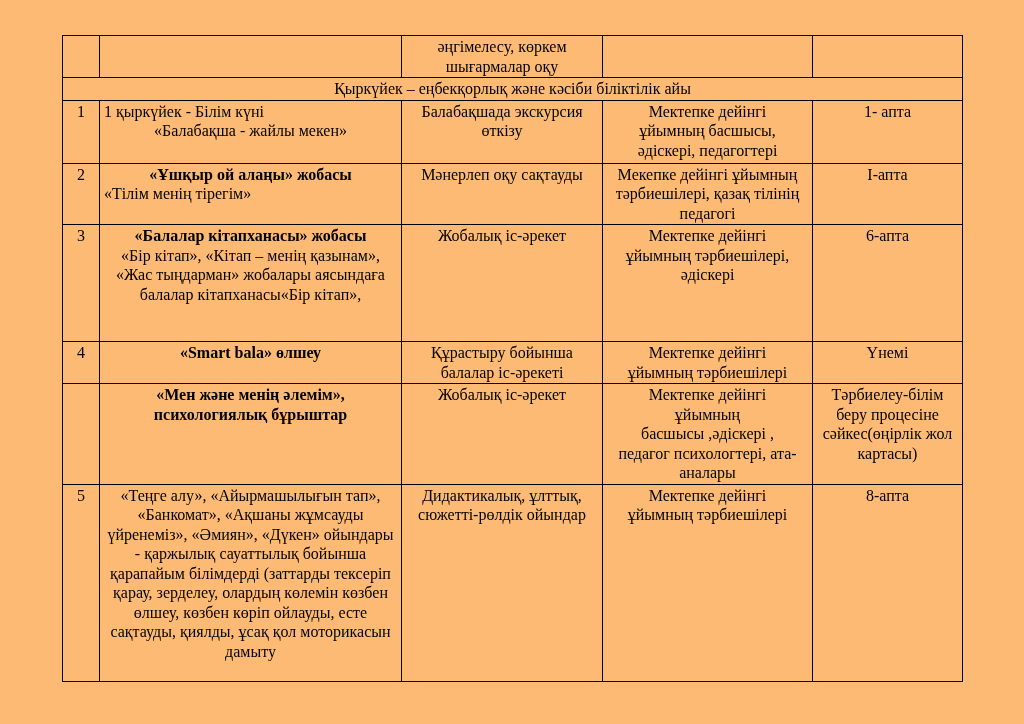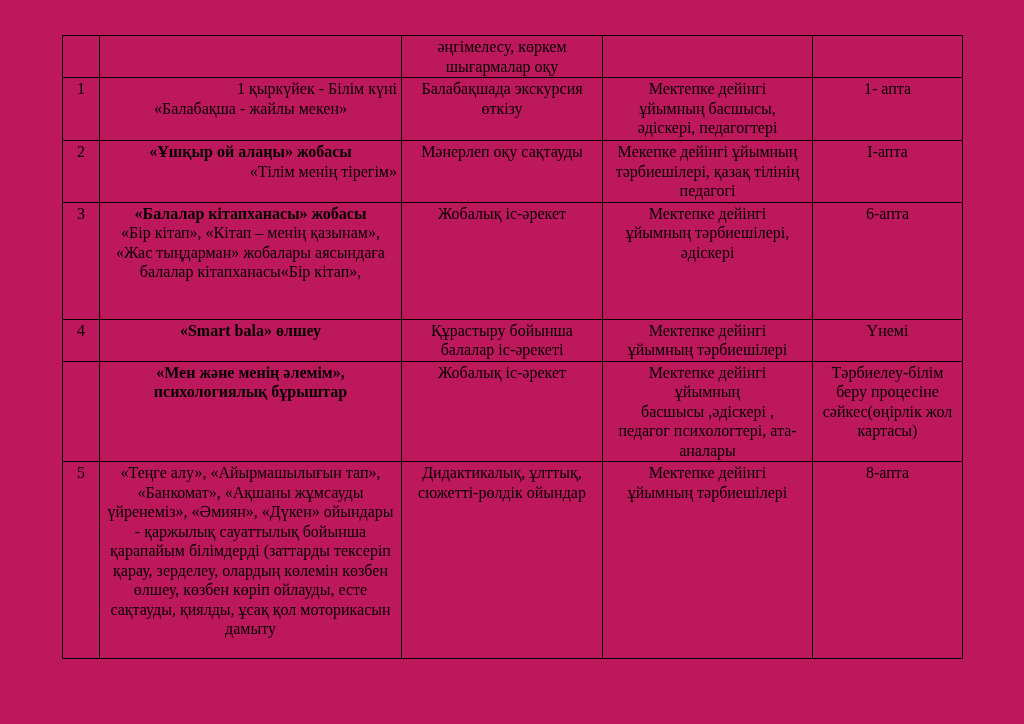--- a/index.html
+++ b/index.html
@@ -4,42 +4,42 @@
 <style>
   html, body {
     margin: 0;
     padding: 0;
     background: #ffffff;
   }
   .page {
     position: relative;
     width: 1024px;
     height: 724px;
-    background: #be185d;
+    background: #fdba74;
     font-family: "Liberation Serif", "DejaVu Serif", serif;
     color: #000000;
   }
   table.plan {
     position: absolute;
     left: 62px;
     top: 35px;
     width: 900px;
     border-collapse: collapse;
     table-layout: fixed;
     font-size: 16px;
     line-height: 1.22;
   }
   table.plan td {
     border: 1px solid #000000;
     vertical-align: top;
     padding: 1px 4px;
     text-align: center;
     overflow: hidden;
   }
-  td.l, .l { text-align: right; }
+  td.l, .l { text-align: left; }
   .c { text-align: center; display: block; }
   .j { text-align: justify; }
   .b { font-weight: bold; text-align: center; }
   .pre { white-space: pre-line; }
   tr.h36  { height: 36px; }
   tr.h22  { height: 22px; }
   tr.h63  { height: 63px; }
   tr.h58  { height: 58px; }
   tr.h117 { height: 117px; }
   tr.h40  { height: 40px; }
@@ -67,20 +67,23 @@
     <tbody>
         <tr class="h36">
       <td></td>
       <td></td>
       <td class="pre">әңгімелесу, көркем
 шығармалар оқу</td>
       <td></td>
       <td></td>
     </tr>
 
+    <tr class="h22">
+      <td class="band" colspan="5">Қыркүйек – еңбекқорлық және кәсіби біліктілік айы</td>
+    </tr>
 
     <tr class="h63">
       <td>1</td>
       <td class="l">
         <span class="l" style="display:block">1 қыркүйек - Білім күні</span>
         <span class="c">«Балабақша - жайлы мекен»</span>
       </td>
       <td class="pre">Балабақшада экскурсия
 өткізу</td>
       <td class="pre">Мектепке дейінгі

